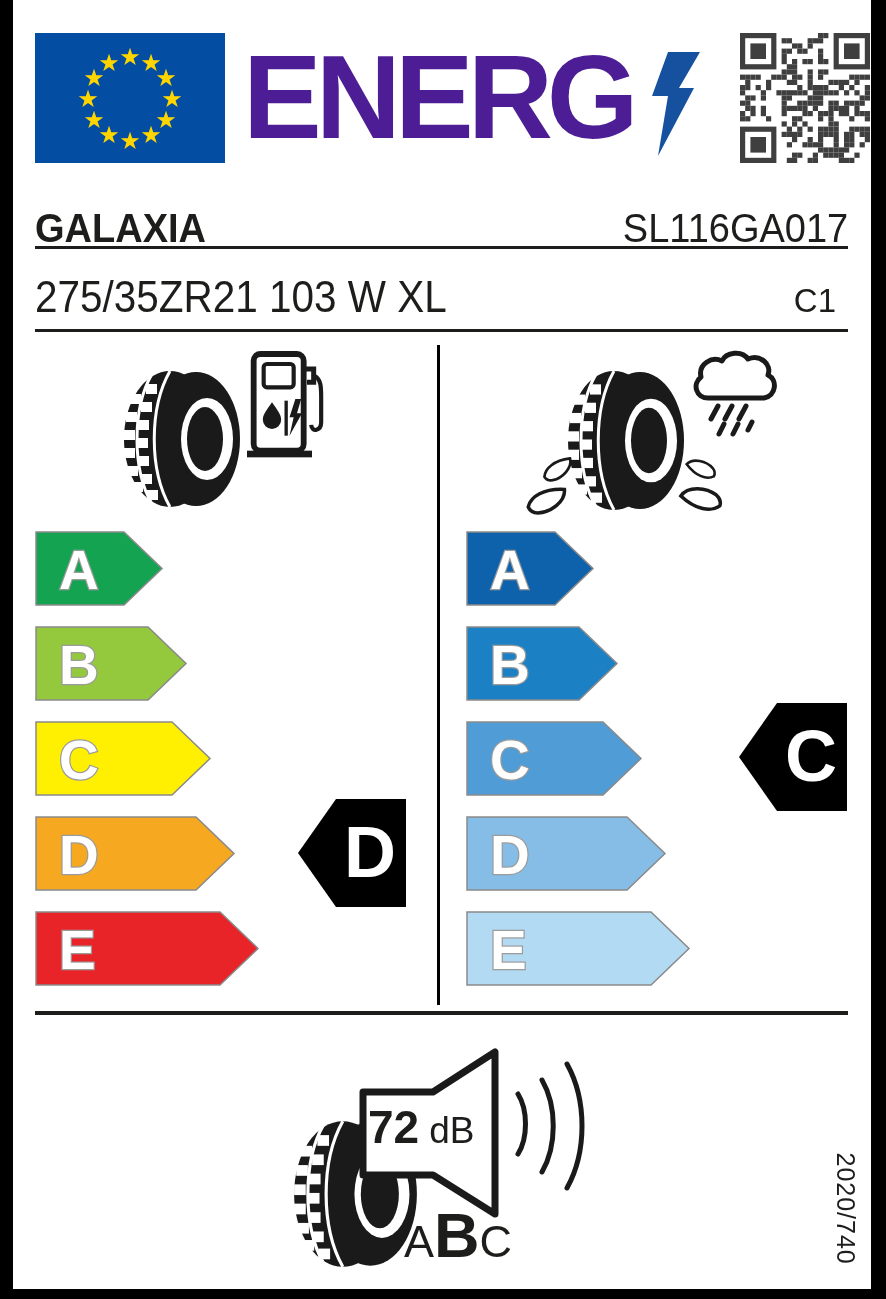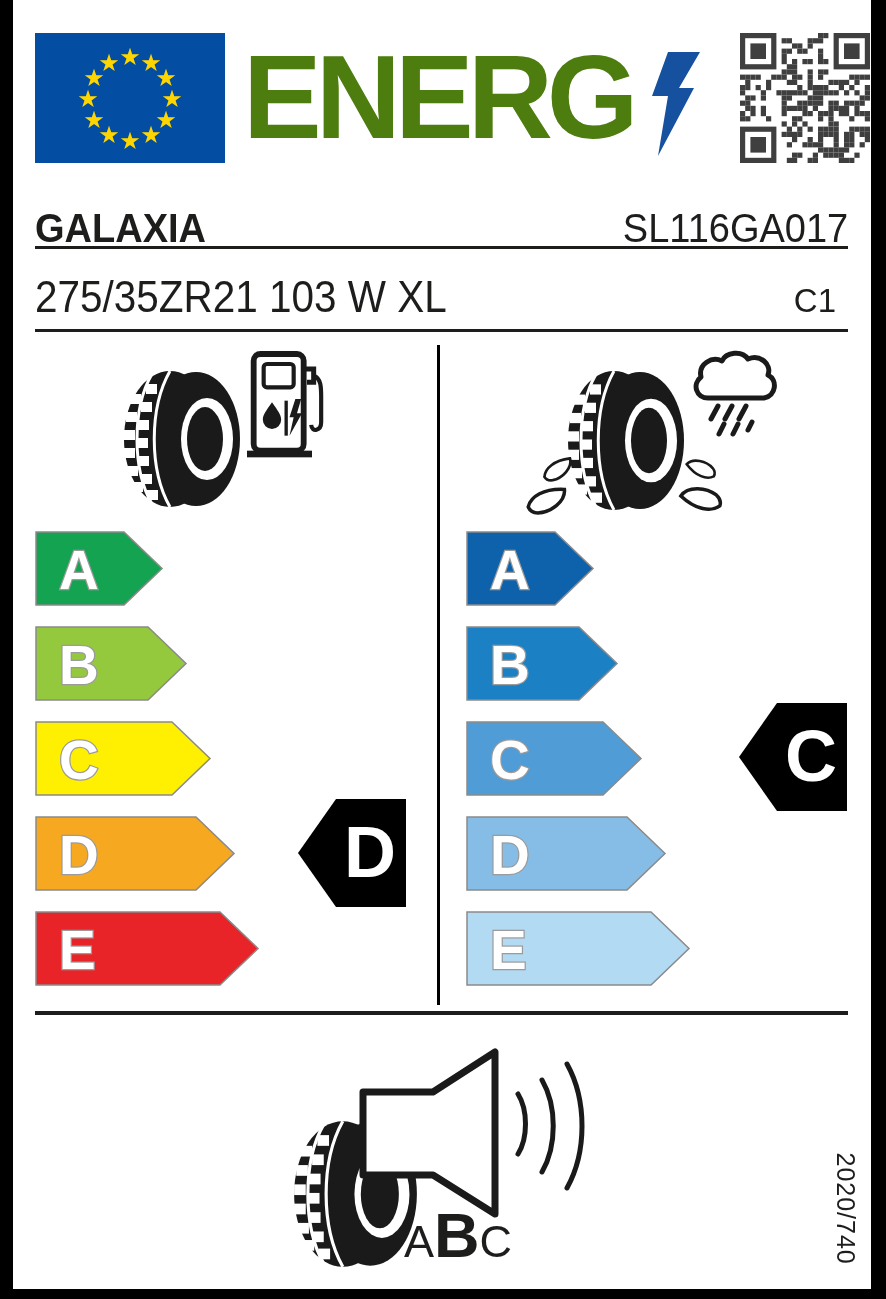--- a/index.html
+++ b/index.html
@@ -53,21 +53,21 @@
         <text x="116" y="110">★</text>
       <text x="95" y="116">★</text>
         <text x="74" y="110">★</text>
         <text x="59" y="95">★</text>
       <text x="53" y="74">★</text>
         <text x="59" y="53">★</text>
         <text x="74" y="38">★</text>
     </g>
   </svg>
 
-  <div class="logo-text" style="color: #4d7c0f;">ENERG</div>
+  <div class="logo-text" style="color: #4c1d95;">ENERG</div>
   <svg class="abs" style="left:650px;top:52px" width="52" height="104" viewBox="0 0 52 104">
     <polygon points="18,0 50,0 29,36 44,36 8,104 18,44 2,44" fill="#15519f"></polygon>
   </svg>
 
   <svg class="abs" style="left:740px;top:33px" width="130" height="130" viewBox="0 0 130 130">
       <rect x="78" y="0" width="5.2" height="5.2" fill="#3f3f3f"></rect>
       <rect x="83.2" y="0" width="5.2" height="5.2" fill="#3f3f3f"></rect>
       <rect x="41.6" y="5.2" width="5.2" height="5.2" fill="#3f3f3f"></rect>
       <rect x="46.800000000000004" y="5.2" width="5.2" height="5.2" fill="#3f3f3f"></rect>
       <rect x="67.60000000000001" y="5.2" width="5.2" height="5.2" fill="#3f3f3f"></rect>
@@ -453,20 +453,24 @@
       <rect x="16" y="52" width="11" height="10"></rect>
           <rect x="15" y="70" width="11" height="10"></rect>
       <rect x="16" y="88" width="11" height="10"></rect>
           <rect x="19" y="106" width="11" height="10"></rect>
       <rect x="25" y="122" width="11" height="10"></rect>
     </g>
   </svg></div>
   <svg class="abs" style="left:355px;top:1044px" width="145" height="175" viewBox="0 0 145 175">
     <path d="M8 48 H78 L140 8 V170 L78 131 H8 Z" fill="#fff" stroke="#1a1a1a" stroke-width="7" stroke-linejoin="round"></path>
   </svg>
+  <div class="db-text">
+    <span class="db-val">72</span>
+    <span class="db-unit">dB</span>
+  </div>
   <svg class="abs" style="left:512px;top:1056px" width="80" height="140" viewBox="0 0 80 140">
     <g stroke="#1a1a1a" stroke-width="5" fill="none" stroke-linecap="round">
       <path d="M6 38 C16 54 16 82 6 98"></path>
       <path d="M30 24 C45 50 45 90 30 116"></path>
       <path d="M55 8 C75 44 75 96 55 132"></path>
     </g>
   </svg>
   <div class="noise-abc">
     <span class="noise-letter">A</span>
     <span class="noise-letter big">B</span>

